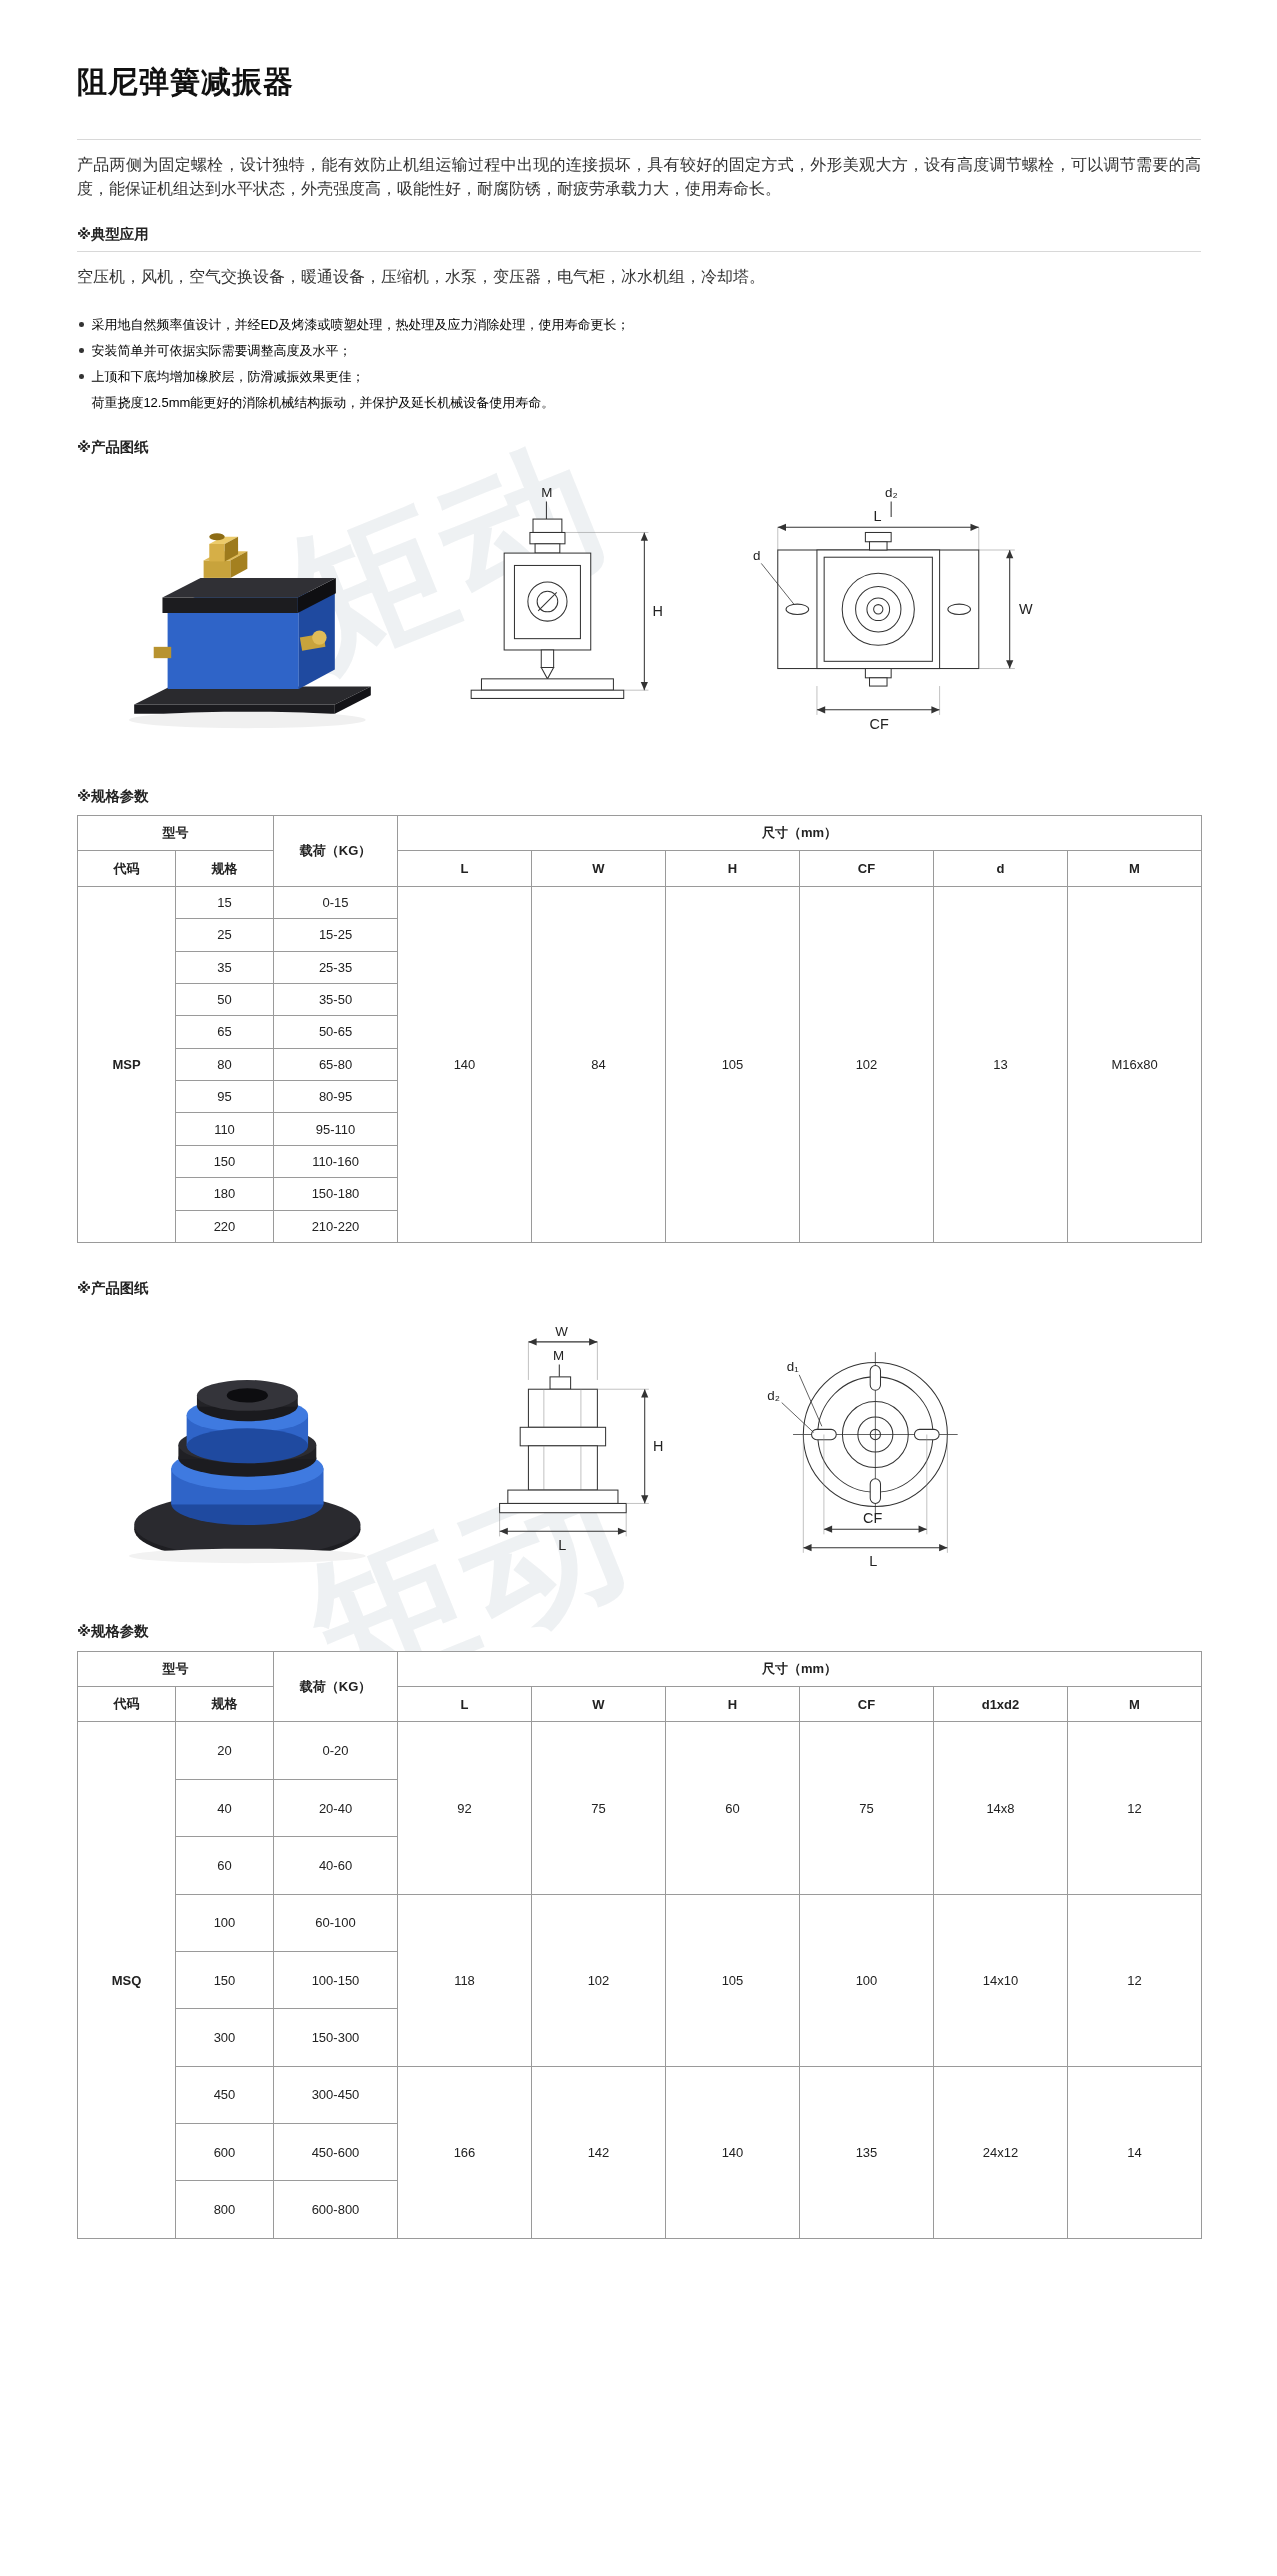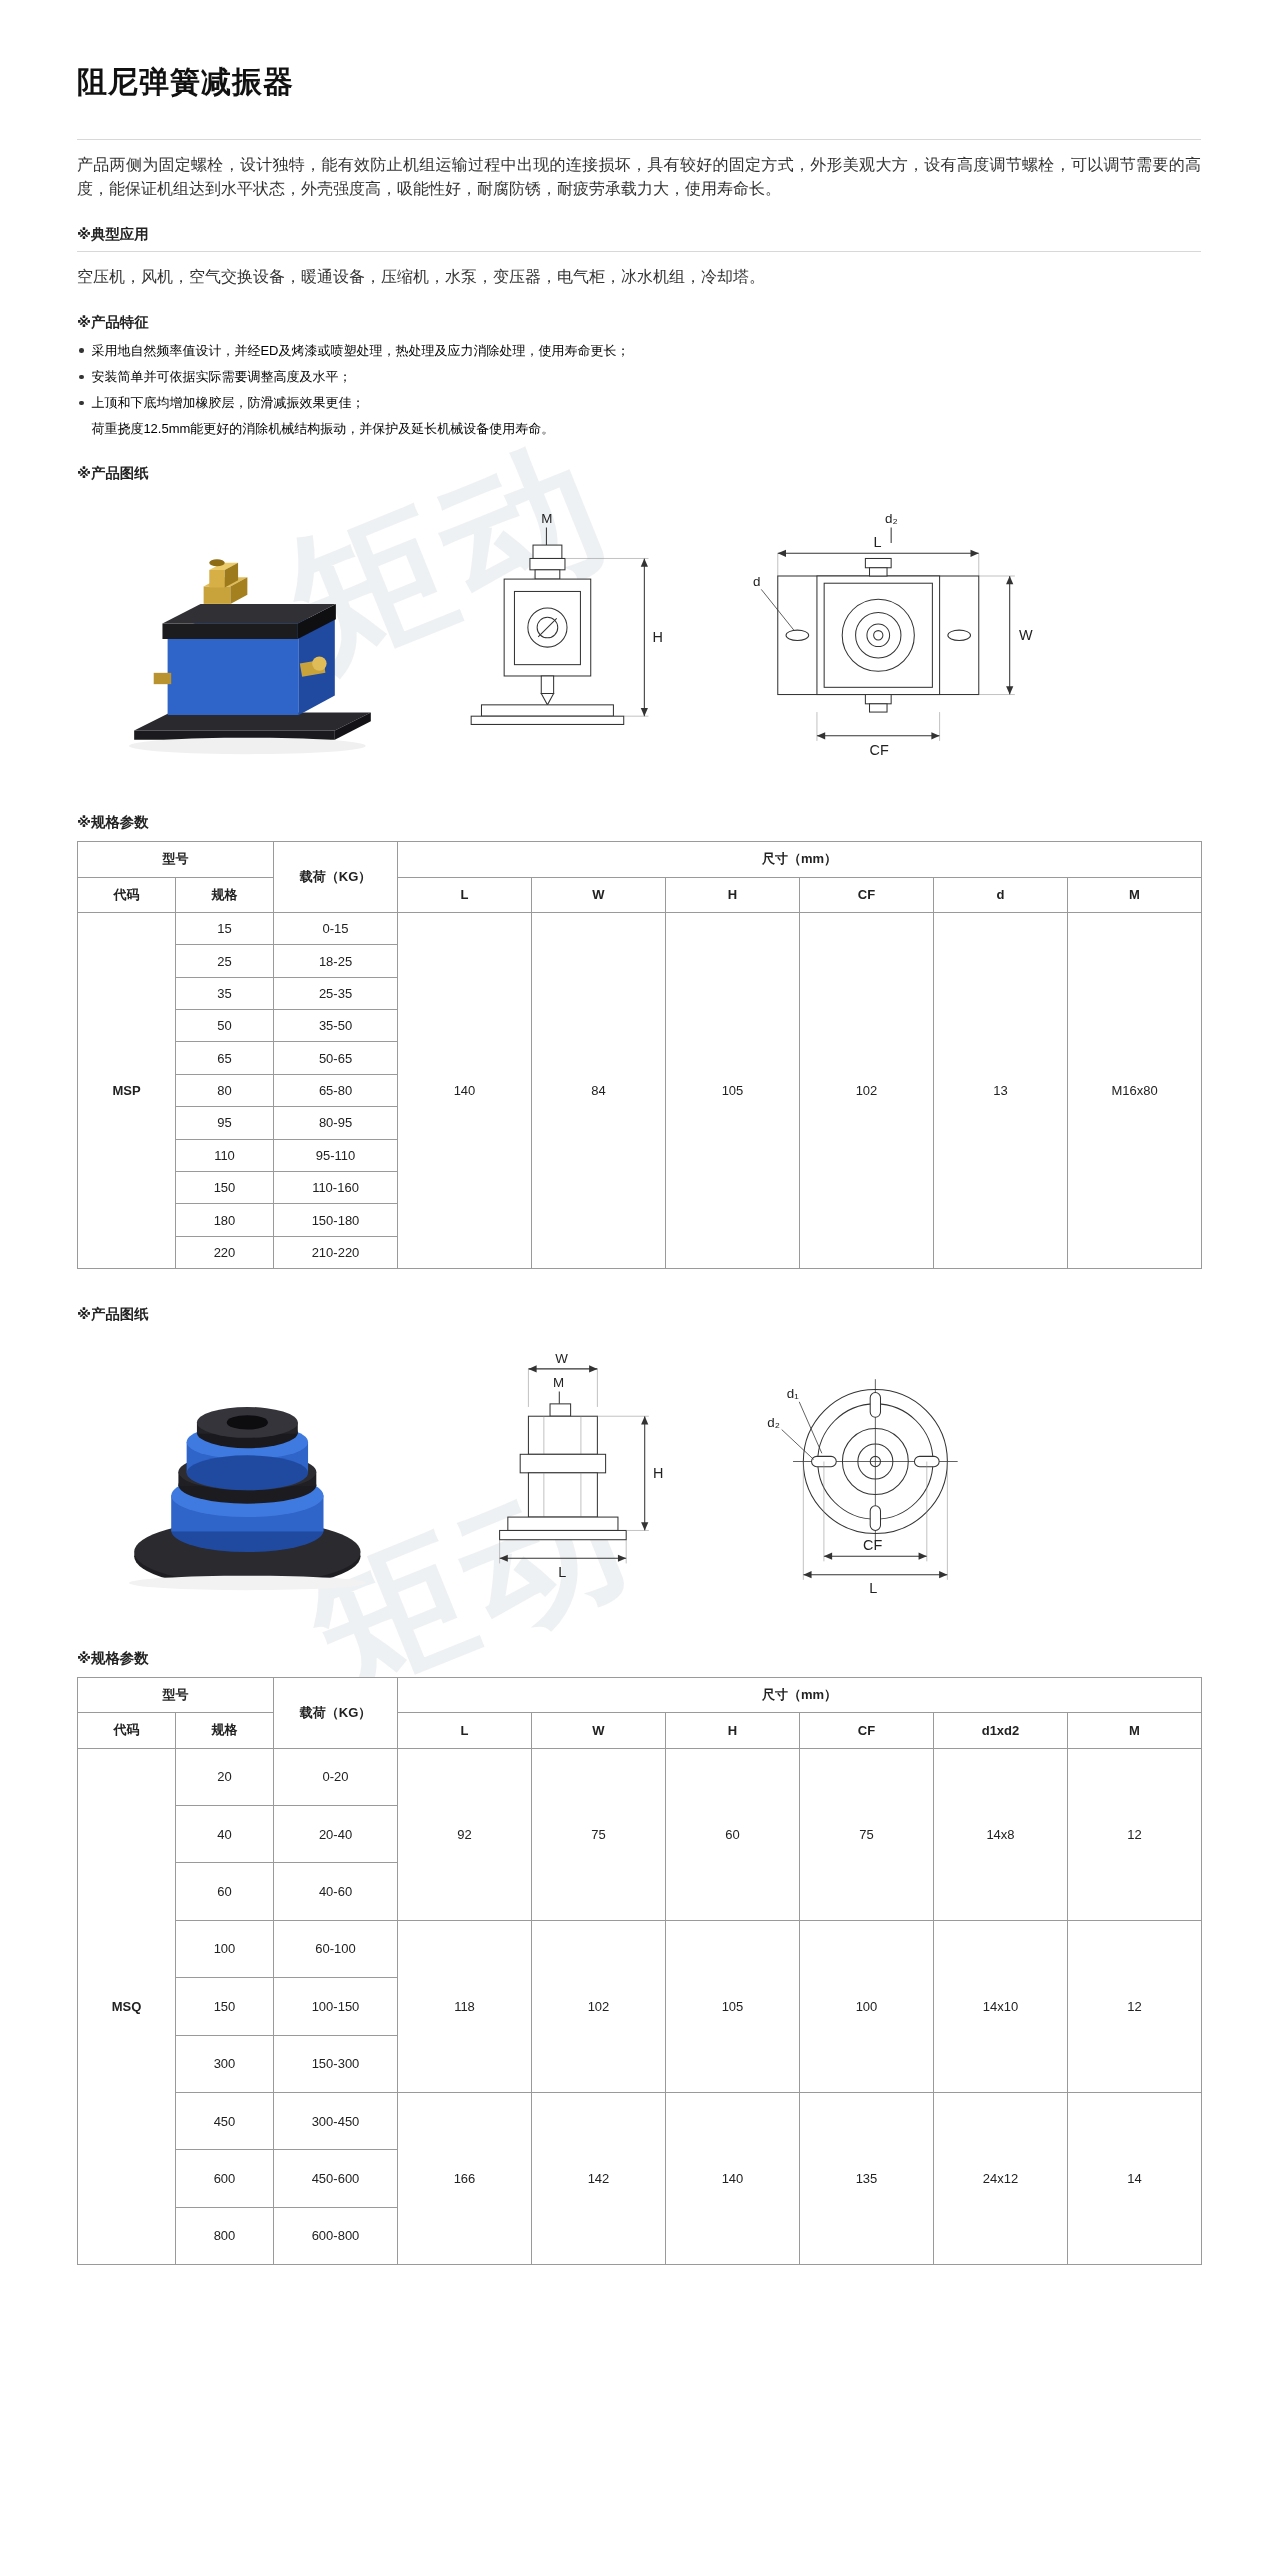--- a/index.html
+++ b/index.html
@@ -129,21 +129,20 @@
       <div class="para">产品两侧为固定螺栓，设计独特，能有效防止机组运输过程中出现的连接损坏，具有较好的固定方式，外形美观大方，设有高度调节螺栓，可以调节需要的高度，能保证机组达到水平状态，外壳强度高，吸能性好，耐腐防锈，耐疲劳承载力大，使用寿命长。</div>
     </div>
 
     <div class="block">
       <div class="sec-head">※典型应用</div>
       <div class="rule"></div>
       <div class="para">空压机，风机，空气交换设备，暖通设备，压缩机，水泵，变压器，电气柜，冰水机组，冷却塔。</div>
     </div>
 
     <div class="block">
-      <div class="sec-head">※产品特征</div>
       <ul class="feat">
         <li><span class="bullet"></span><span>采用地自然频率值设计，并经ED及烤漆或喷塑处理，热处理及应力消除处理，使用寿命更长；</span></li>
         <li><span class="bullet"></span><span>安装简单并可依据实际需要调整高度及水平；</span></li>
         <li><span class="bullet"></span><span>上顶和下底均增加橡胶层，防滑减振效果更佳；</span></li>
         <li class="noindent"><span>荷重挠度12.5mm能更好的消除机械结构振动，并保护及延长机械设备使用寿命。</span></li>
       </ul>
     </div>
 
     <div class="sec-head">※产品图纸</div>
 
@@ -302,21 +301,21 @@
           <td>0-15</td>
           <td rowspan="11">140</td>
           <td rowspan="11">84</td>
           <td rowspan="11">105</td>
           <td rowspan="11">102</td>
           <td rowspan="11">13</td>
           <td rowspan="11">M16x80</td>
         </tr>
         <tr>
             <td>25</td>
-            <td>18-25</td>
+            <td>15-25</td>
           </tr>
         <tr>
             <td>35</td>
             <td>25-35</td>
           </tr>
         <tr>
             <td>50</td>
             <td>35-50</td>
           </tr>
         <tr>

